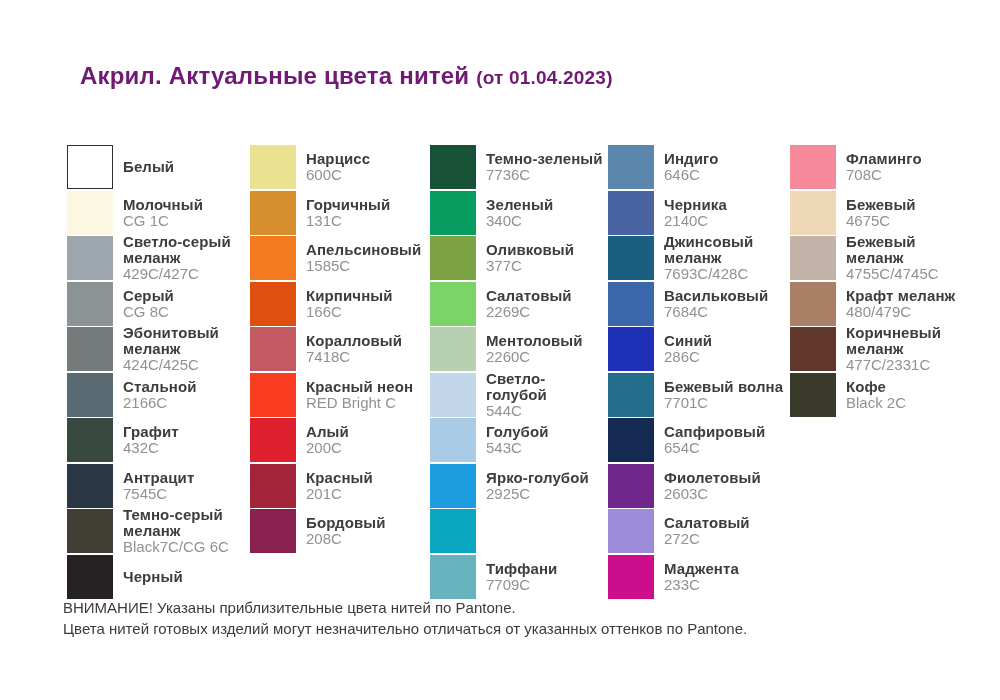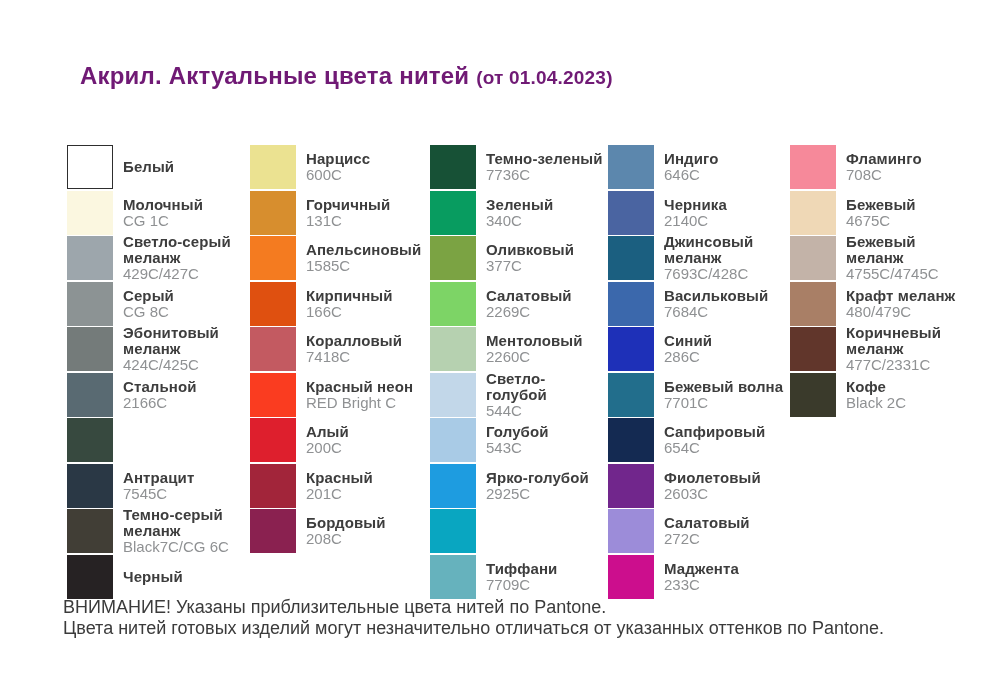--- a/index.html
+++ b/index.html
@@ -82,21 +82,21 @@
     color: #8f9193;
     font-size: 15px;
     line-height: 16px;
   }
   .ccode:empty { display: none; }
   .footer {
     position: absolute;
     left: 63px;
     top: 597px;
     color: #3b3b3b;
-    font-size: 18px;
+    font-size: 15px;
     line-height: 21px;
   }
   .footer p { margin: 0; }
 </style>
 </head>
 <body>
 
 <div class="page">
 
   <h1 class="title"><span>Акрил. Актуальные цвета нитей</span> <span class="date">(от 01.04.2023)</span></h1>
@@ -146,20 +146,24 @@
   <div class="entry">
     <div class="swatch" style="background: rgb(89, 106, 114);"></div>
     <div class="meta">
       <div class="cname">Стальной</div>
       <div class="ccode">2166C</div>
     </div>
   </div>
 
   <div class="entry">
     <div class="swatch" style="background: rgb(55, 73, 63);"></div>
+    <div class="meta">
+      <div class="cname">Графит</div>
+      <div class="ccode">432C</div>
+    </div>
   </div>
 
   <div class="entry">
     <div class="swatch" style="background: rgb(42, 56, 69);"></div>
     <div class="meta">
       <div class="cname">Антрацит</div>
       <div class="ccode">7545C</div>
     </div>
   </div>
 

